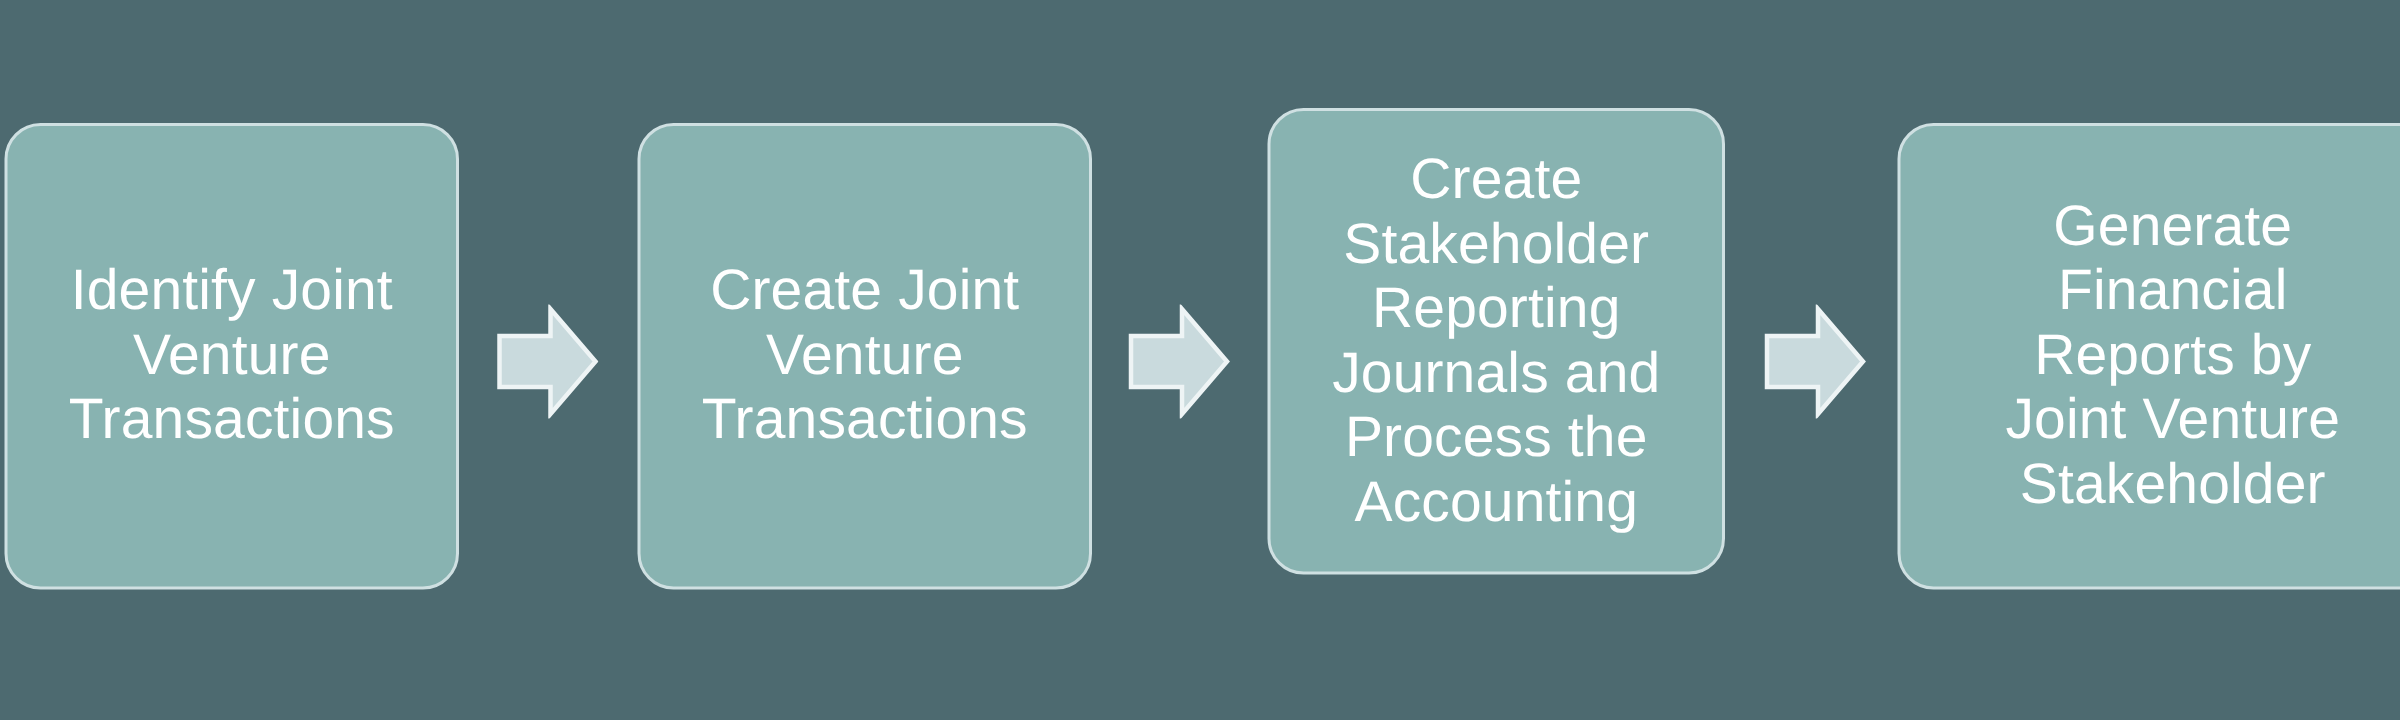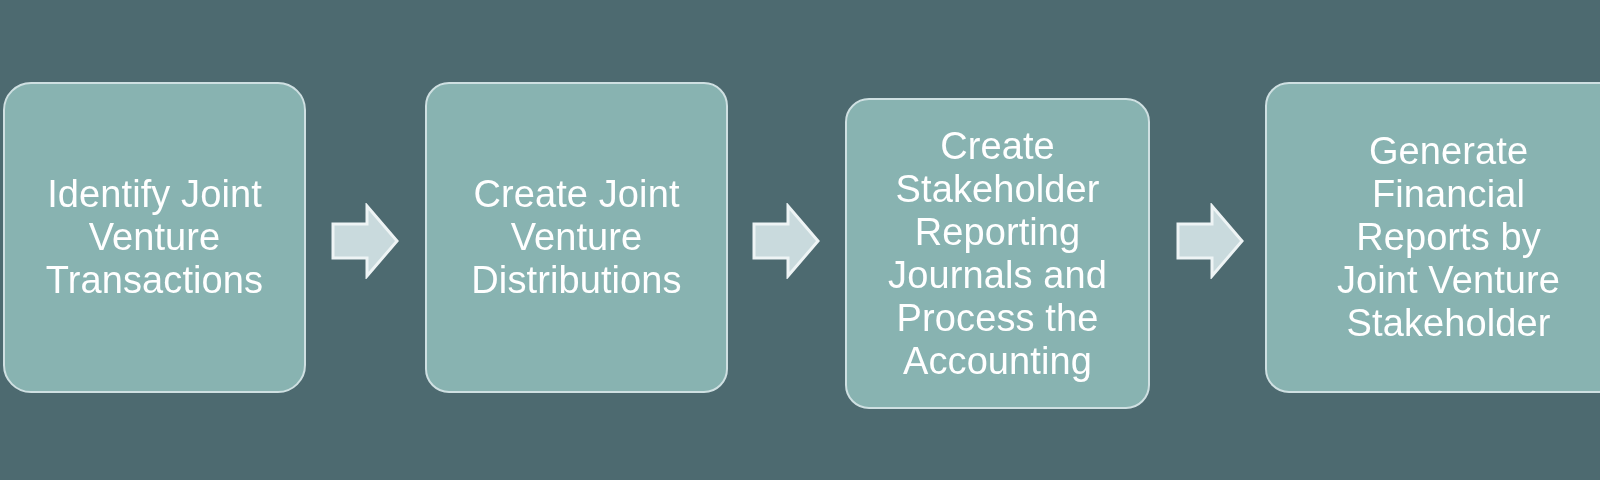--- a/index.html
+++ b/index.html
@@ -39,23 +39,23 @@
   .process-label {
     display: block;
     width: 100%;
     white-space: pre-line;
     color: #ffffff;
     font-weight: 400;
     letter-spacing: 0.1px;
   }
 
   
-  #box-1 { left: 3px;    top: 82px; width: 303px; height: 311px; border-radius: 28px; }
+  #box-1 { left: 3px;    top: 82px; width: 303px; height: 311px; }
   #box-2 { left: 425px;  top: 82px; width: 303px; height: 311px; }
-  #box-3 { left: 845px;  top: 98px; width: 305px; height: 311px; }
+  #box-3 { left: 845px;  top: 72px; width: 305px; height: 311px; }
   #box-4 { left: 1265px; top: 82px; width: 367px; height: 311px; }
 
   #box-1 .process-label,
   #box-2 .process-label,
   #box-4 .process-label {
     font-size: 38px;
     line-height: 43px;
   }
   #box-3 .process-label {
     font-size: 38px;
@@ -91,21 +91,21 @@
 
   <div class="connector-arrow" id="arrow-1">
     <svg viewBox="0 0 68 76" xmlns="http://www.w3.org/2000/svg" aria-hidden="true">
       <polygon points="2,21 36,21 36,3 66,38 36,73 36,55 2,55" fill="#c9dadd" stroke="#eef4f5" stroke-width="3" stroke-linejoin="miter"></polygon>
     </svg>
   </div>
 
   <div class="process-box" id="box-2">
     <span class="process-label">Create Joint
 Venture
-Distributions</span>
+Transactions</span>
   </div>
 
   <div class="connector-arrow" id="arrow-2">
     <svg viewBox="0 0 68 76" xmlns="http://www.w3.org/2000/svg" aria-hidden="true">
       <polygon points="2,21 36,21 36,3 66,38 36,73 36,55 2,55" fill="#c9dadd" stroke="#eef4f5" stroke-width="3" stroke-linejoin="miter"></polygon>
     </svg>
   </div>
 
   <div class="process-box" id="box-3">
     <span class="process-label">Create

